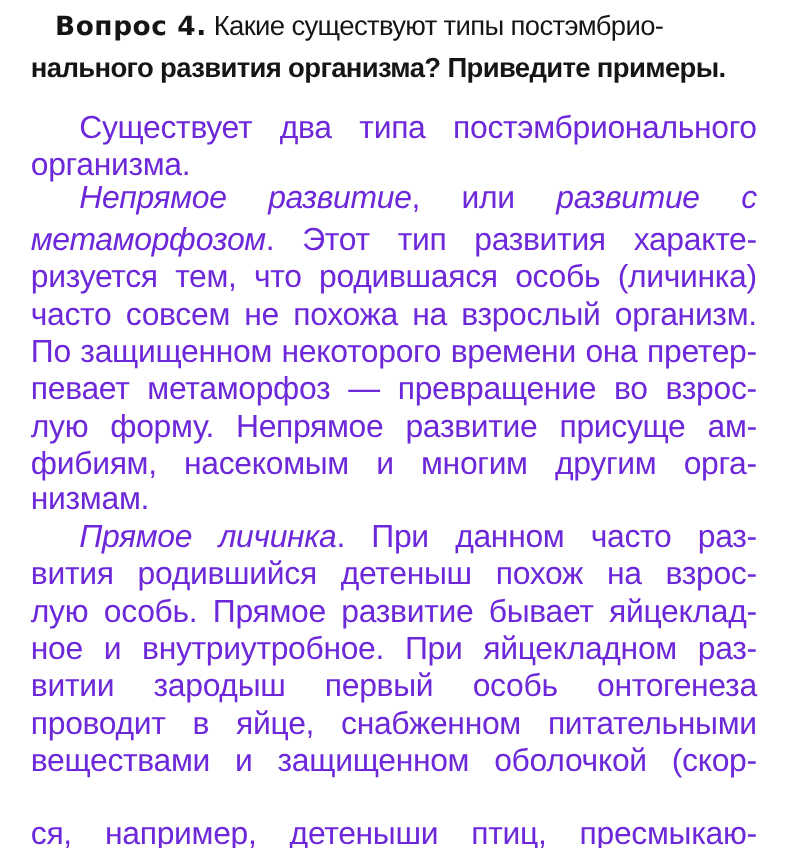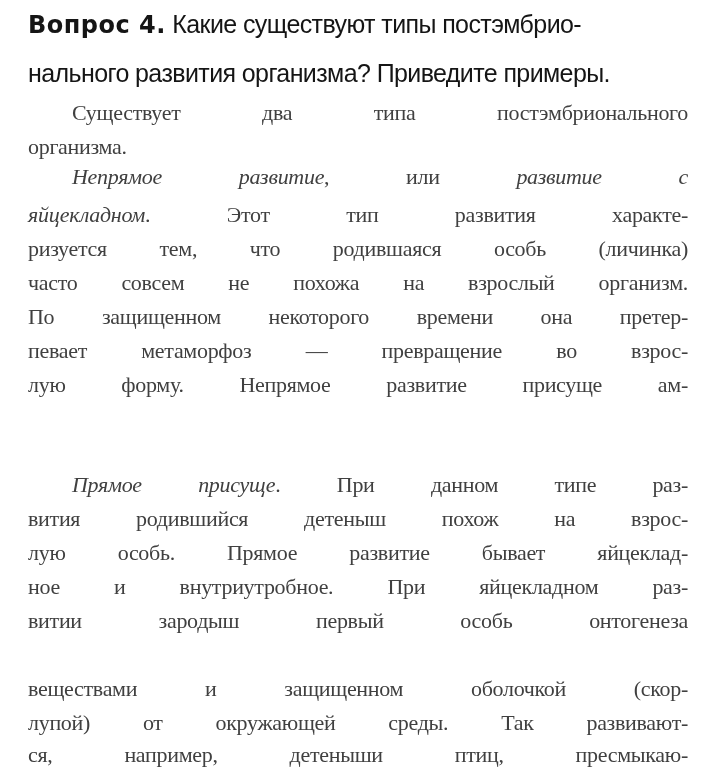--- a/index.html
+++ b/index.html
@@ -7,59 +7,61 @@
   .page { position: absolute; left: 0; top: 0; width: 715px; height: 771px; }
   .q-line {
     position: absolute; left: 28px; width: 662px;
     font-family: "Liberation Sans", "DejaVu Sans", sans-serif;
     font-size: 25px; letter-spacing: -0.6px; white-space: nowrap;
     color: #151515;
   }
   .q-label { font-weight: bold; font-family: "DejaVu Sans", sans-serif; font-size: 24px; letter-spacing: 0.5px; }
   .b-line {
     position: absolute; left: 28px; width: 660px;
-    font-family: Liberation Serif, serif;
-    font-size: 22px; white-space: nowrap; color: #404040;
+    font-family: Liberation Sans, sans-serif;
+    font-size: 29px; white-space: nowrap; color: #6d28d9;
     text-align: justify; text-align-last: justify;
     letter-spacing: -0.3px;
   }
   .b-line.indent { left: 72px; width: 616px; }
   .b-line.last { text-align-last: left; }
   .it { font-style: italic; }
 </style>
 </head>
 <body>
 
 <div class="page">
 
-  <div class="q-line" style="top:10px;">
+  <div class="q-line" style="top:10px;margin-left:22px;">
     <span class="q-label">Вопрос 4.</span>
     <span>Какие существуют типы постэмбрио-</span>
   </div>
-  <div class="q-line" style="top:59px;">нального развития организма? Приведите примеры.</div>
+  <div class="q-line" style="top:48px;font-weight:bold;">нального развития организма? Приведите примеры.</div>
 
   <div class="b-line indent" style="top:100px;">Существует два типа постэмбрионального</div>
   <div class="b-line last" style="top:134px;">организма.</div>
 
   <div class="b-line indent" style="top:164px;">
     <span class="it">Непрямое развитие</span><span>, или </span><span class="it">развитие с</span>
   </div>
   <div class="b-line" style="top:202px;">
-    <span class="it">яйцекладном</span><span>. Этот тип развития характе-</span>
+    <span class="it">метаморфозом</span><span>. Этот тип развития характе-</span>
   </div>
   <div class="b-line" style="top:236px;">ризуется тем, что родившаяся особь (личинка)</div>
   <div class="b-line" style="top:270px;">часто совсем не похожа на взрослый организм.</div>
   <div class="b-line" style="top:304px;">По защищенном некоторого времени она претер-</div>
   <div class="b-line" style="top:372px;">лую форму. Непрямое развитие присуще ам-</div>
   <div class="b-line" style="top:338px;">певает метаморфоз — превращение во взрос-</div>
+  <div class="b-line" style="top:406px;">фибиям, насекомым и многим другим орга-</div>
+  <div class="b-line last" style="top:438px;">низмам.</div>
 
   <div class="b-line indent" style="top:472px;">
-    <span class="it">Прямое присуще</span><span>. При данном типе раз-</span>
+    <span class="it">Прямое личинка</span><span>. При данном часто раз-</span>
   </div>
   <div class="b-line" style="top:506px;">вития родившийся детеныш похож на взрос-</div>
   <div class="b-line" style="top:540px;">лую особь. Прямое развитие бывает яйцеклад-</div>
   <div class="b-line" style="top:574px;">ное и внутриутробное. При яйцекладном раз-</div>
   <div class="b-line" style="top:608px;">витии зародыш первый особь онтогенеза</div>
+  <div class="b-line" style="top:642px;">проводит в яйце, снабженном питательными</div>
   <div class="b-line" style="top:676px;">веществами и защищенном оболочкой (скор-</div>
-  <div class="b-line" style="top:710px;">лупой) от окружающей среды. Так развивают-</div>
   <div class="b-line" style="top:742px;">ся, например, детеныши птиц, пресмыкаю-</div>
 
 </div>
 
 </body></html>

